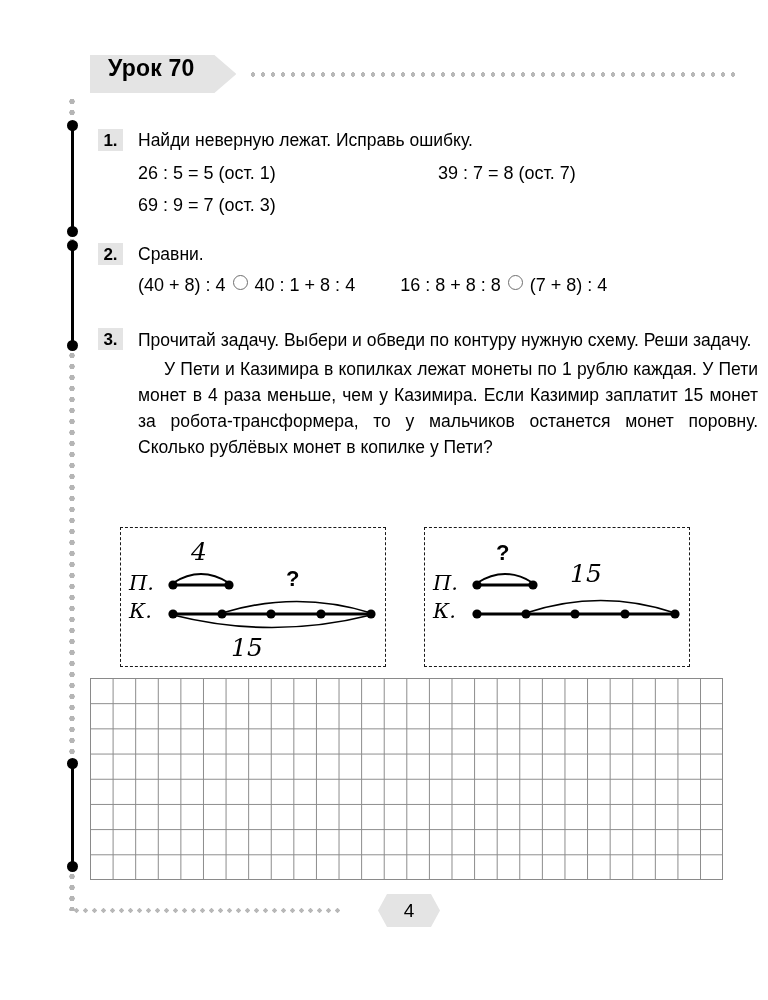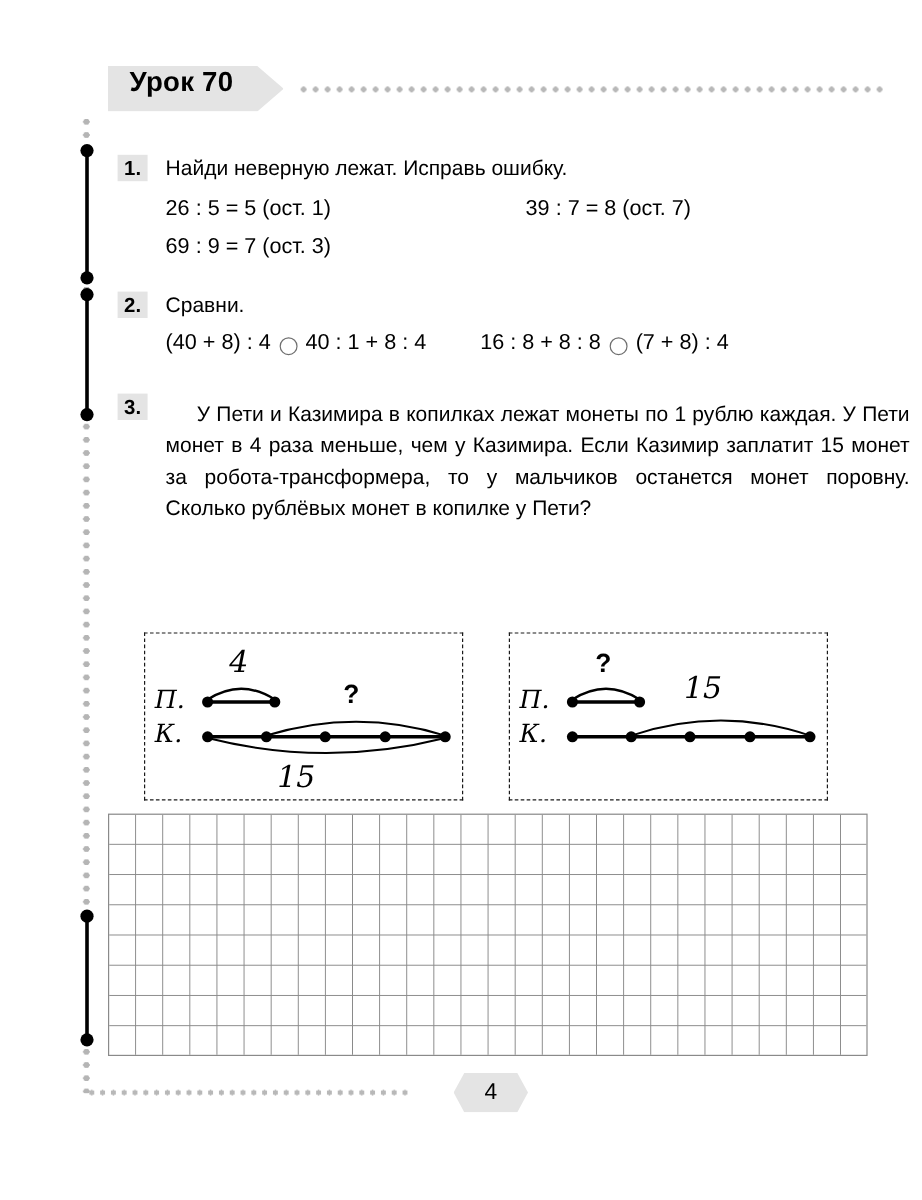--- a/index.html
+++ b/index.html
@@ -93,21 +93,21 @@
   .eq-col-b { width: 318px; }
 
   
   .cmp-row {
     display: flex;
     align-items: center;
     margin-top: 10px;
     font-size: 18px;
     white-space: nowrap;
   }
-  .cmp-left { display: flex; align-items: flex-end; }
+  .cmp-left { display: flex; align-items: flex-start; }
   .cmp-gap { width: 45px; }
   .circle-op {
     display: inline-block;
     width: 15px; height: 15px;
     border: 1.4px solid #6f6f6f;
     border-radius: 50%;
     margin: 0 7px;
     vertical-align: middle;
   }
 
@@ -245,20 +245,21 @@
           <span class="circle-op"></span>
           <span>(7 + 8) : 4</span>
         </span>
       </div>
     </div>
   </div>
 
   <div class="exercise" style="top:328px;width:660px;">
     <div class="num-badge">3.</div>
     <div class="ex-body">
+      <div class="ex3-intro">Прочитай задачу. Выбери и обведи по контуру нужную схему. Реши задачу.</div>
       <div class="ex3-problem">У Пети и Казимира в копилках лежат монеты по 1 рублю каждая. У Пети монет в 4 раза меньше, чем у Казимира. Если Казимир заплатит 15 монет за робота-трансформера, то у мальчиков останется монет поровну. Сколько рублёвых монет в копилке у Пети?</div>
     </div>
   </div>
 
   <div class="scheme-box" style="left:120px; top:527px; width:266px; height:140px;">
     <svg width="262" height="136" viewBox="0 0 262 136">
 
       <text class="hand" x="8" y="62">П.</text>
       <text class="hand" x="8" y="90">К.</text>
 

